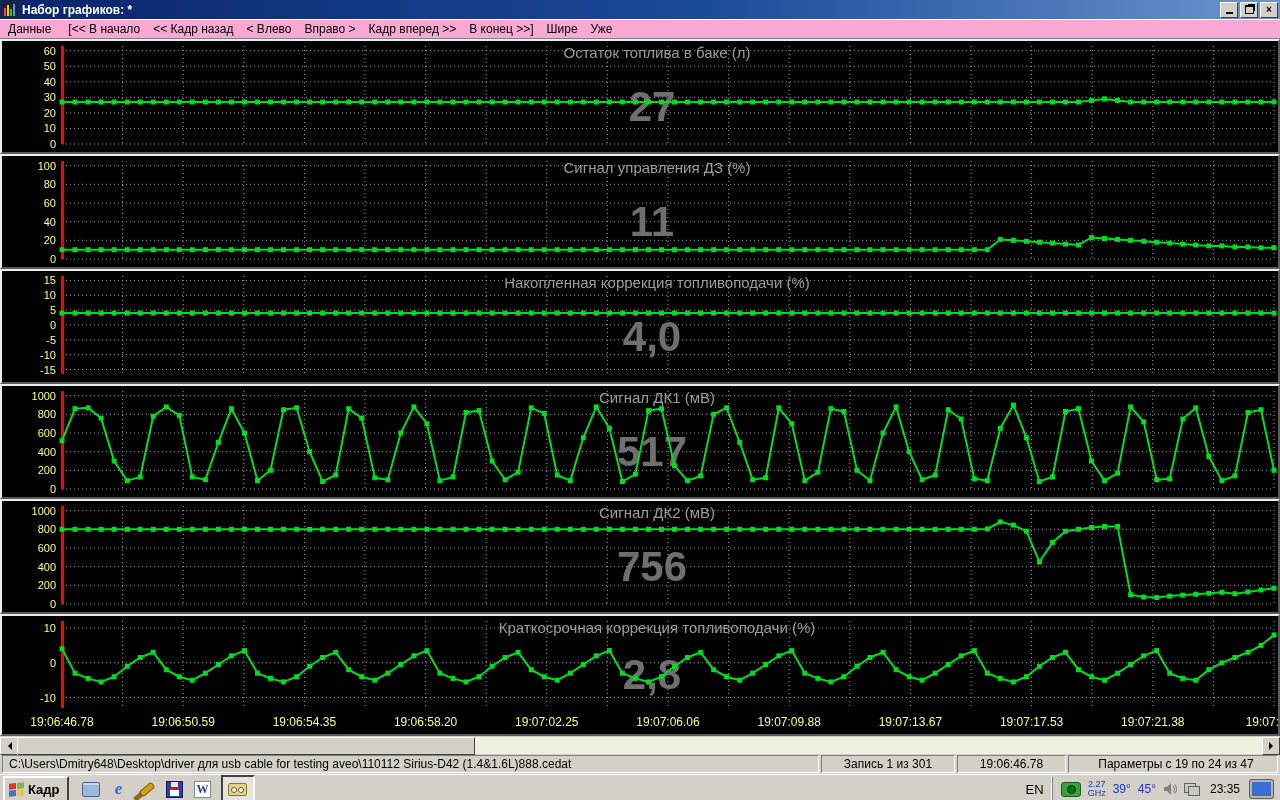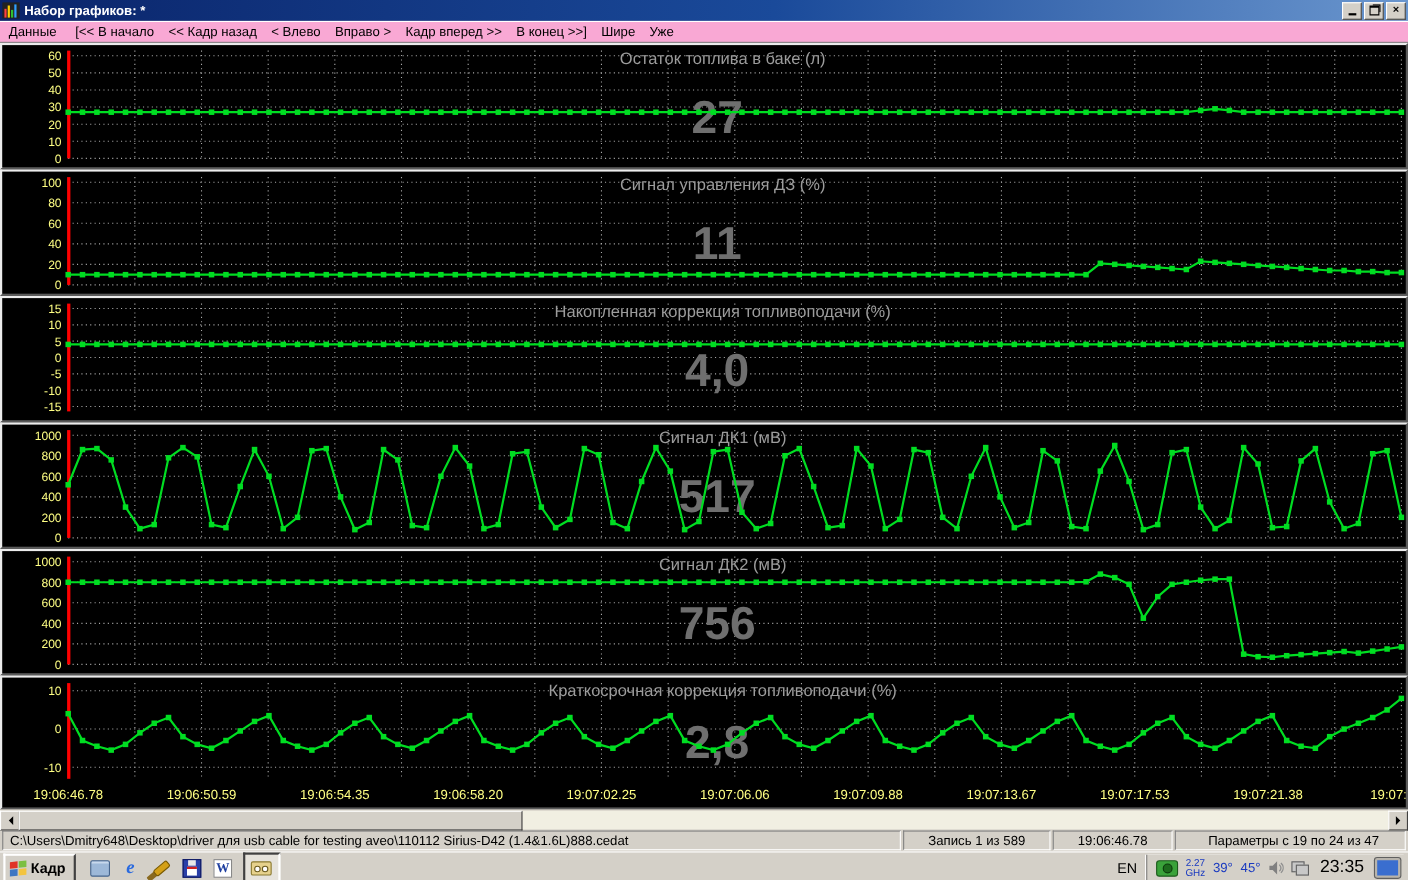--- a/index.html
+++ b/index.html
@@ -71,21 +71,21 @@
   .tray{display:flex;align-items:center;gap:7px;border-left:1px solid #808080;box-shadow:-1px 0 0 #fff;
     padding:0 4px 0 8px;height:24px;}
   .camic{width:18px;height:13px;background:#3aa23a;border:1px solid #1c5a1c;border-radius:3px;position:relative;}
   .camic:before{content:"";position:absolute;top:2px;left:5px;width:7px;height:7px;border-radius:50%;background:#1c6a1c;border:1px solid #0c3a0c;}
   .cputxt{font-size:9px;line-height:9px;color:#1a3ac0;font-weight:normal;text-align:center;}
   .temp{font-size:12px;color:#1a3ac0;}
   .spk{width:14px;height:14px;}
   .netic{width:16px;height:13px;position:relative;}
   .netic i{position:absolute;width:10px;height:8px;background:#c8c8c8;border:1px solid #606060;display:block;}
   .netic i:first-child{left:0;top:0;} .netic i:last-child{right:0;bottom:0;}
-  .clock{font-size:16px;color:#000;padding:0 3px;}
+  .clock{font-size:12px;color:#000;padding:0 3px;}
   .monic{width:19px;height:14px;background:#3a6ecf;border:2px solid #b8b4ac;border-radius:2px;box-shadow:0 0 0 1px #606060;}
 </style>
 </head>
 <body>
 
 <div class="window">
 
   <div class="titlebar">
     <span class="appicon">
       <svg width="16" height="15">
@@ -929,21 +929,21 @@
         <span class="tri-l"></span>
       </span>
     <span class="sb-thumb"></span>
     <span class="sb-btn sb-right">
         <span class="tri-r"></span>
       </span>
   </div>
 
   <div class="statusbar">
     <span class="cell path">C:\Users\Dmitry648\Desktop\driver для usb cable for testing aveo\110112 Sirius-D42 (1.4&amp;1.6L)888.cedat</span>
-    <span class="cell rec">Запись 1 из 589</span>
+    <span class="cell rec">Запись 1 из 301</span>
     <span class="cell time">19:06:46.78</span>
     <span class="cell params">Параметры с 19 по 24 из 47</span>
   </div>
 
   <div class="taskbar">
     <span class="startbtn">
       <span class="flag">
         <i style="background:#e03427"></i>
           <i style="background:#7bbf42"></i>
           <i style="background:#3d76c2"></i>

